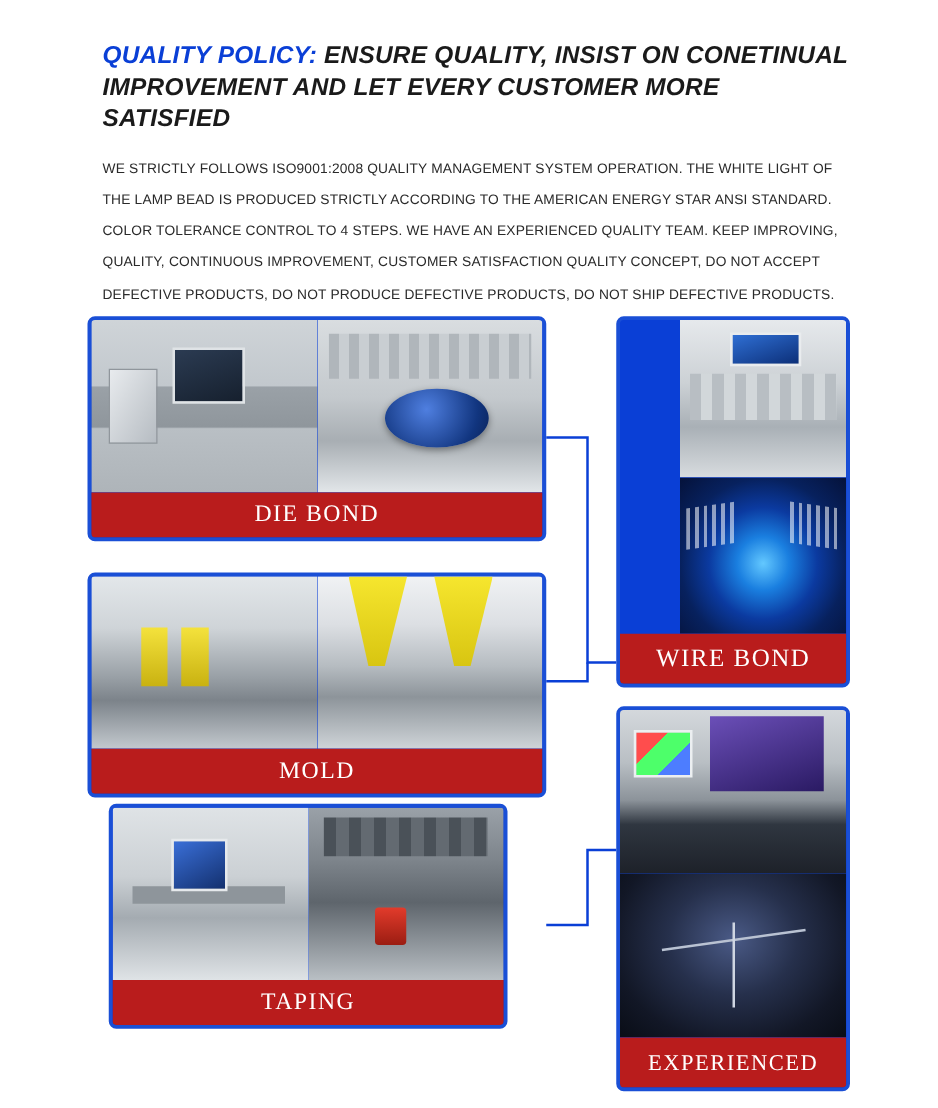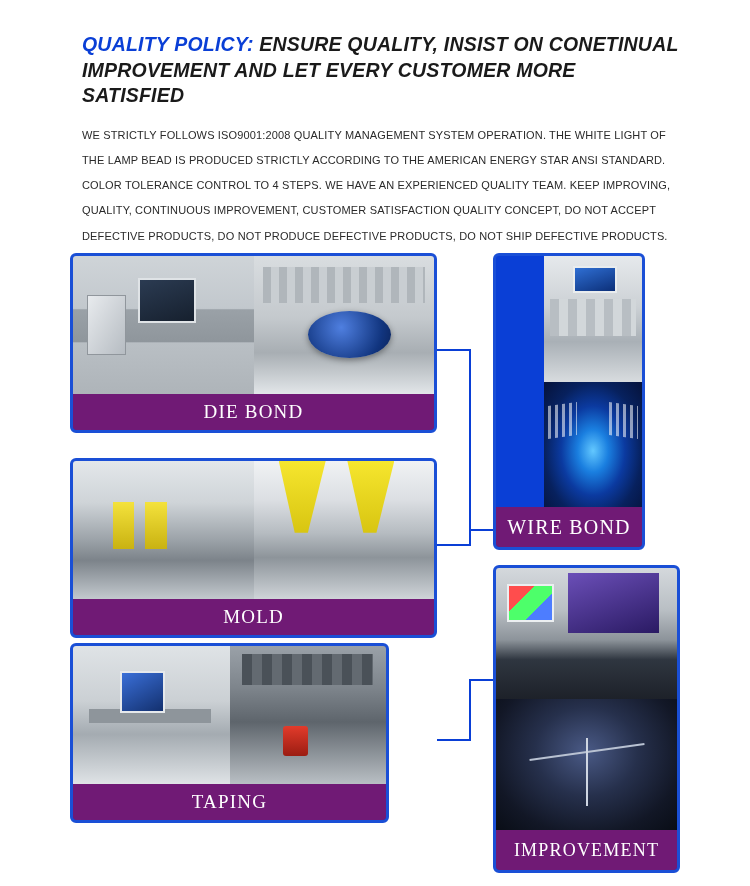--- a/index.html
+++ b/index.html
@@ -69,21 +69,21 @@
     flex: 1 1 50%;
     position: relative;
     overflow: hidden;
   }
   .card .caption {
     position: absolute;
     left: 0;
     bottom: 0;
     width: 100%;
     height: 36px;
-    background: #701a75;
+    background: #b91c1c;
     color: #ffffff;
     font-family: "Liberation Serif", serif;
     font-size: 19px;
     letter-spacing: 1.2px;
     display: flex;
     align-items: center;
     justify-content: center;
     border-bottom-left-radius: 3px;
     border-bottom-right-radius: 3px;
   }
@@ -323,49 +323,49 @@
       <div class="photo">
           <span class="ph p-moldL"></span>
         </div>
       <div class="photo">
           <span class="ph p-moldR"></span>
         </div>
     </div>
     <div class="caption">MOLD</div>
   </div>
 
-  <div class="card" id="card-taping" style="left:70px; top:403px; width:319px; height:180px;">
+  <div class="card" id="card-taping" style="left:87px; top:403px; width:319px; height:180px;">
     <div class="photo-row">
       <div class="photo">
           <span class="ph p-tapeL"></span>
         </div>
       <div class="photo">
           <span class="ph p-tapeR"></span>
         </div>
     </div>
     <div class="caption">TAPING</div>
   </div>
 
-  <div class="card tall" id="card-wire-bond" style="left:493px; top:13px; width:152px; height:297px;padding-left:48px;">
+  <div class="card tall" id="card-wire-bond" style="left:493px; top:13px; width:187px; height:297px;padding-left:48px;">
     <div class="photo-row">
       <div class="photo">
           <span class="ph p-wireT"></span>
         </div>
       <div class="photo">
           <span class="ph p-wireB"></span>
         </div>
     </div>
     <div class="caption">WIRE BOND</div>
   </div>
 
   <div class="card tall" id="card-spectroscopy" style="left:493px; top:325px; width:187px; height:308px;">
     <div class="photo-row">
       <div class="photo">
           <span class="ph p-specT"></span>
         </div>
       <div class="photo">
           <span class="ph p-specB"></span>
         </div>
     </div>
-    <div class="caption" style="font-size:18px;">IMPROVEMENT</div>
+    <div class="caption" style="font-size:18px;">EXPERIENCED</div>
   </div>
 
 </div>
 
 </body></html>

